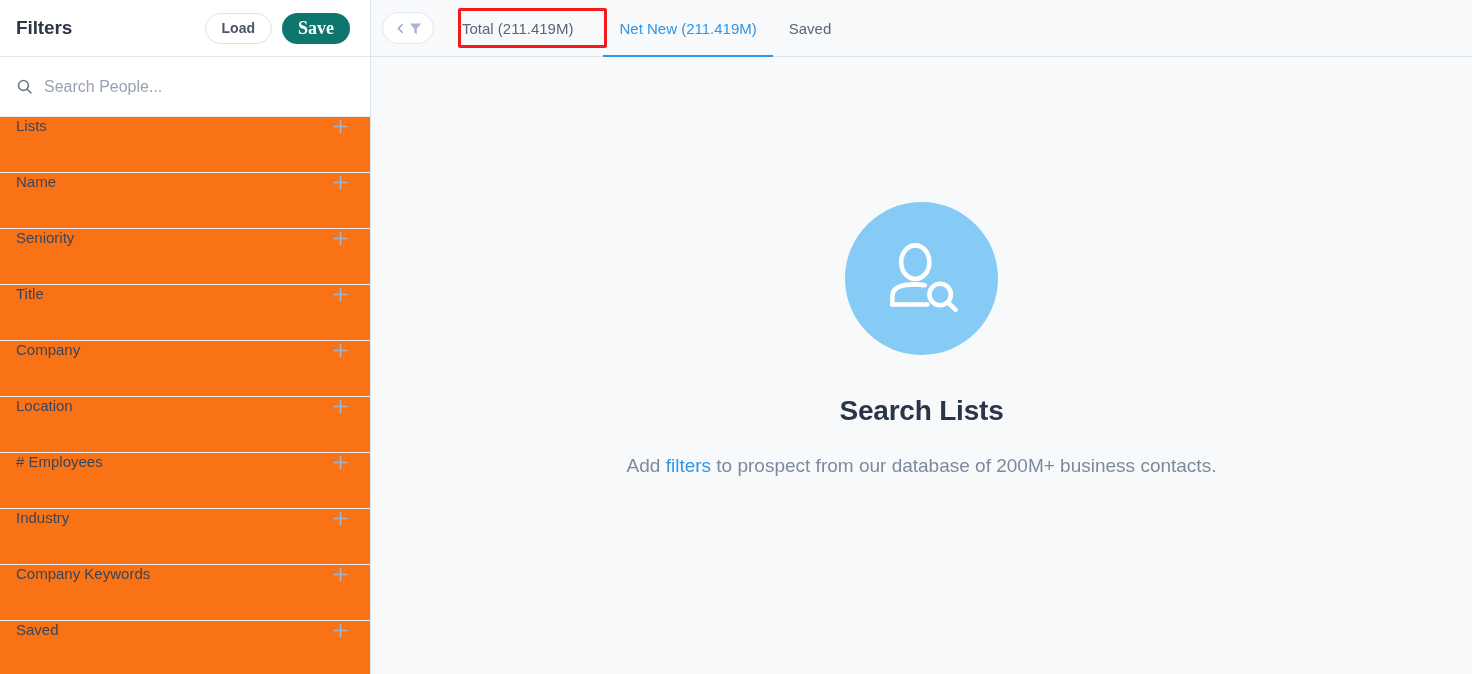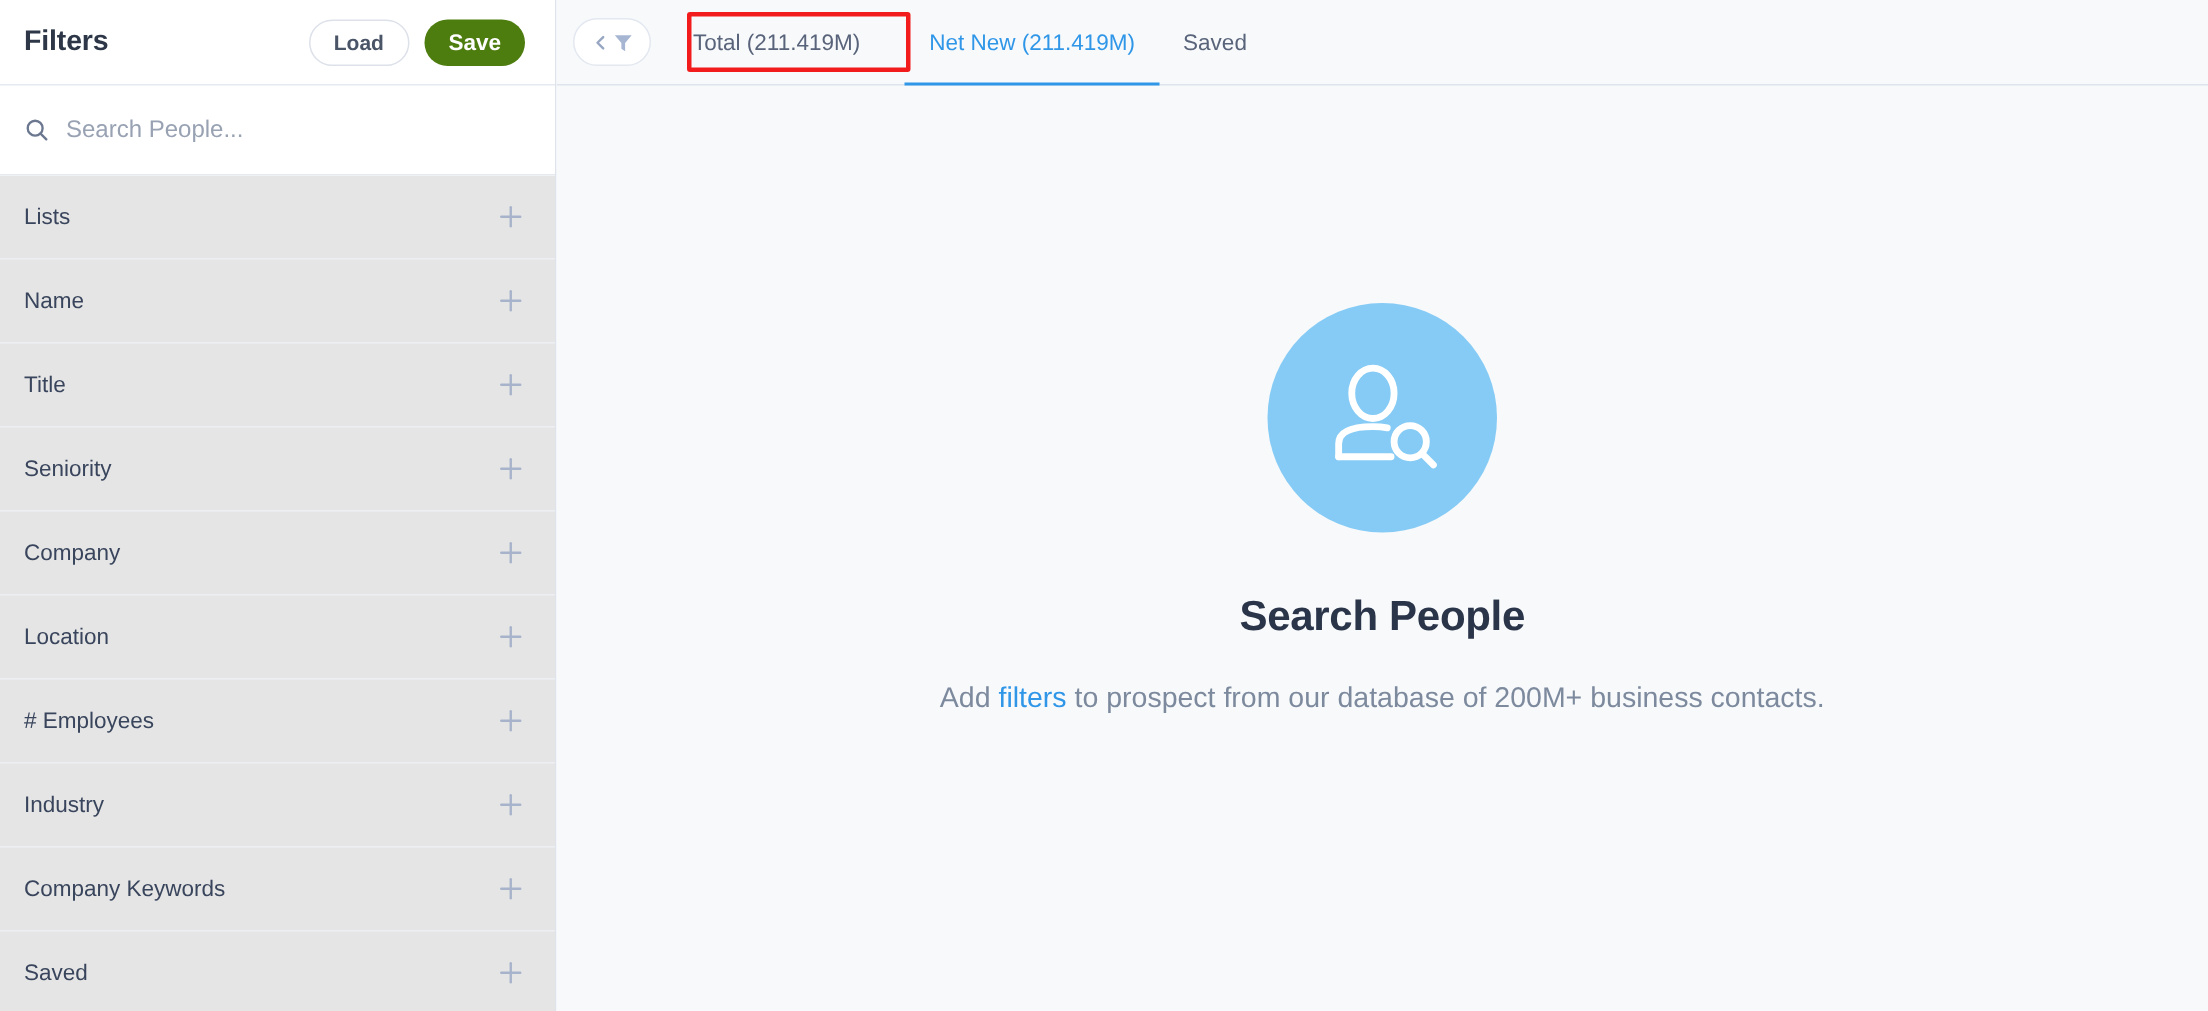--- a/index.html
+++ b/index.html
@@ -69,25 +69,25 @@
     align-items: center;
     justify-content: center;
   }
 
   .btn-save {
     height: 31px;
     min-width: 62px;
     padding: 0 16px;
     border-radius: 16px;
     border: none;
-    background: #4d7c0f;
+    background: #0f766e;
     color: #ffffff;
-    font-size: 15px;
+    font-size: 18px;
     font-weight: 700;
-    font-family: Liberation Sans, sans-serif;
+    font-family: Liberation Serif, serif;
     cursor: pointer;
     display: flex;
     align-items: center;
     justify-content: center;
   }
 
   .search-row {
     height: 60px;
     flex: 0 0 60px;
     display: flex;
@@ -117,25 +117,25 @@
   .search-input::placeholder { color: #98a2b3; }
 
   .filter-list {
     flex: 1;
     overflow: hidden;
   }
 
   .filter-row {
     height: 56px;
     display: flex;
-    align-items: center;
+    align-items: flex-start;
     padding: 0 20px 0 16px;
     border-bottom: 1px solid #eceef3;
     cursor: pointer;
-    background: #e5e5e5;
+    background: #f97316;
   }
 
   .filter-label {
     font-size: 15px;
     color: #39455c;
   }
 
   .plus-icon {
     margin-left: auto;
     width: 19px;
@@ -301,29 +301,29 @@
 
       <div class="filter-row">
         <span class="filter-label">Name</span>
         <svg class="plus-icon" viewBox="0 0 24 24" fill="none" stroke="currentColor" stroke-width="2" stroke-linecap="round">
           <line x1="12" y1="4" x2="12" y2="20"></line>
           <line x1="4" y1="12" x2="20" y2="12"></line>
         </svg>
       </div>
 
       <div class="filter-row">
+        <span class="filter-label">Seniority</span>
+        <svg class="plus-icon" viewBox="0 0 24 24" fill="none" stroke="currentColor" stroke-width="2" stroke-linecap="round">
+          <line x1="12" y1="4" x2="12" y2="20"></line>
+          <line x1="4" y1="12" x2="20" y2="12"></line>
+        </svg>
+      </div>
+
+      <div class="filter-row">
         <span class="filter-label">Title</span>
-        <svg class="plus-icon" viewBox="0 0 24 24" fill="none" stroke="currentColor" stroke-width="2" stroke-linecap="round">
-          <line x1="12" y1="4" x2="12" y2="20"></line>
-          <line x1="4" y1="12" x2="20" y2="12"></line>
-        </svg>
-      </div>
-
-      <div class="filter-row">
-        <span class="filter-label">Seniority</span>
         <svg class="plus-icon" viewBox="0 0 24 24" fill="none" stroke="currentColor" stroke-width="2" stroke-linecap="round">
           <line x1="12" y1="4" x2="12" y2="20"></line>
           <line x1="4" y1="12" x2="20" y2="12"></line>
         </svg>
       </div>
 
       <div class="filter-row">
         <span class="filter-label">Company</span>
         <svg class="plus-icon" viewBox="0 0 24 24" fill="none" stroke="currentColor" stroke-width="2" stroke-linecap="round">
           <line x1="12" y1="4" x2="12" y2="20"></line>
@@ -401,21 +401,21 @@
       <div class="avatar-circle">
         <svg class="person-search-icon" viewBox="0 0 64 64" fill="none" stroke="currentColor" stroke-width="3.4" stroke-linecap="round" stroke-linejoin="round">
           <ellipse cx="27" cy="19.5" rx="10.5" ry="12.5"></ellipse>
           <path d="M10 51v-6.5C10 38.5 16.5 36 27 36c2.6 0 5 .2 7.1.6"></path>
           <line x1="10" y1="51" x2="36" y2="51"></line>
           <circle cx="45.5" cy="43.5" r="8"></circle>
           <line x1="51.4" y1="49.4" x2="57" y2="55"></line>
         </svg>
       </div>
 
-      <div class="empty-title">Search People</div>
+      <div class="empty-title">Search Lists</div>
 
       <div class="empty-line empty-line-1"><span>Add </span><span class="link-filters">filters</span><span> to prospect from our database of 200M+ business contacts.</span></div>
 
 
     </div>
   </section>
 
 </div>
 
 </body></html>

